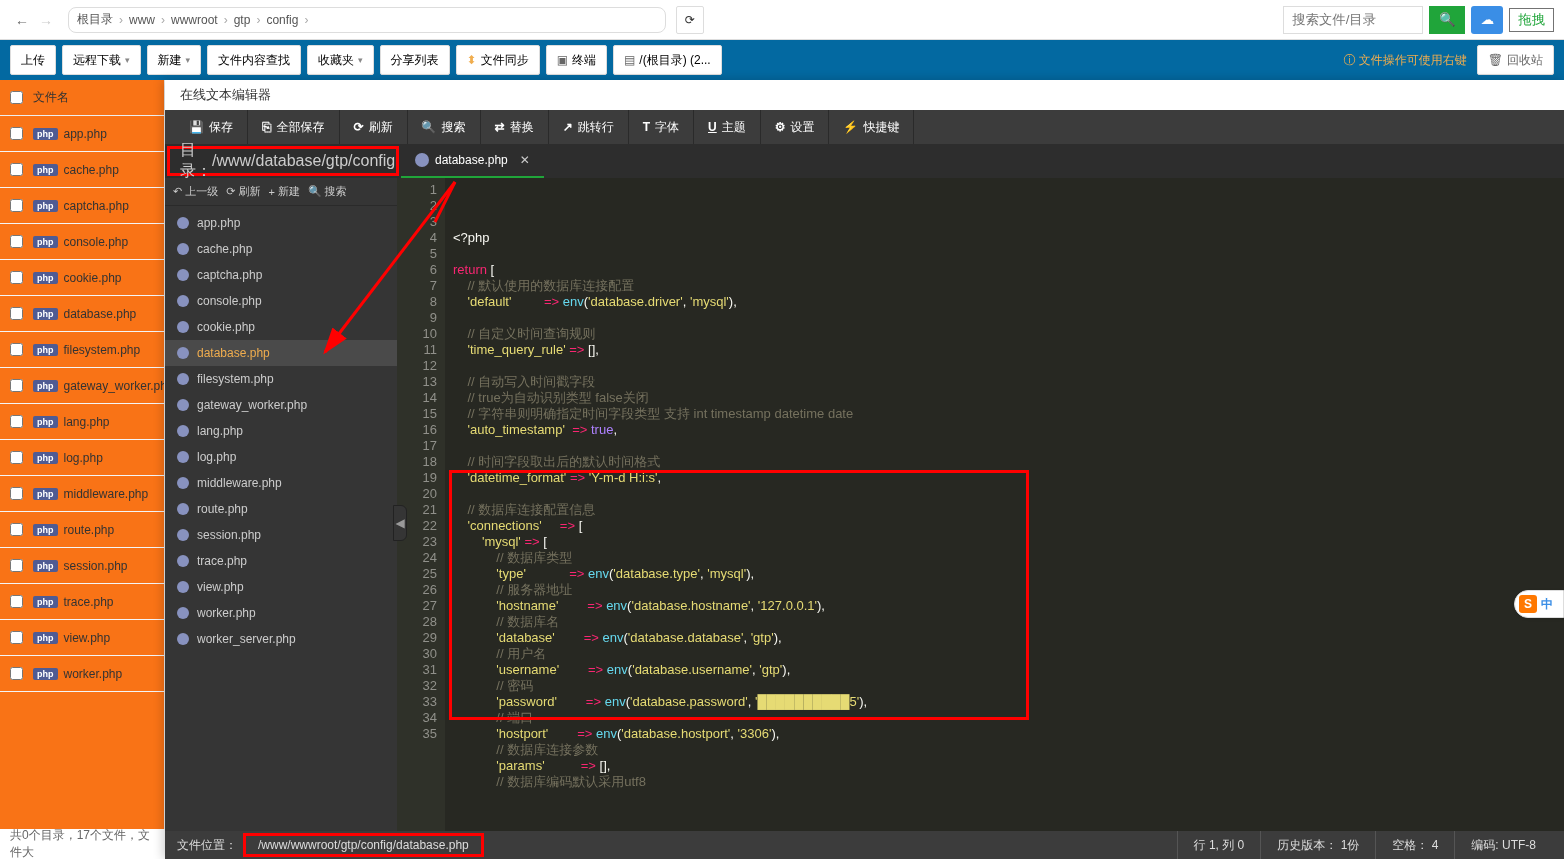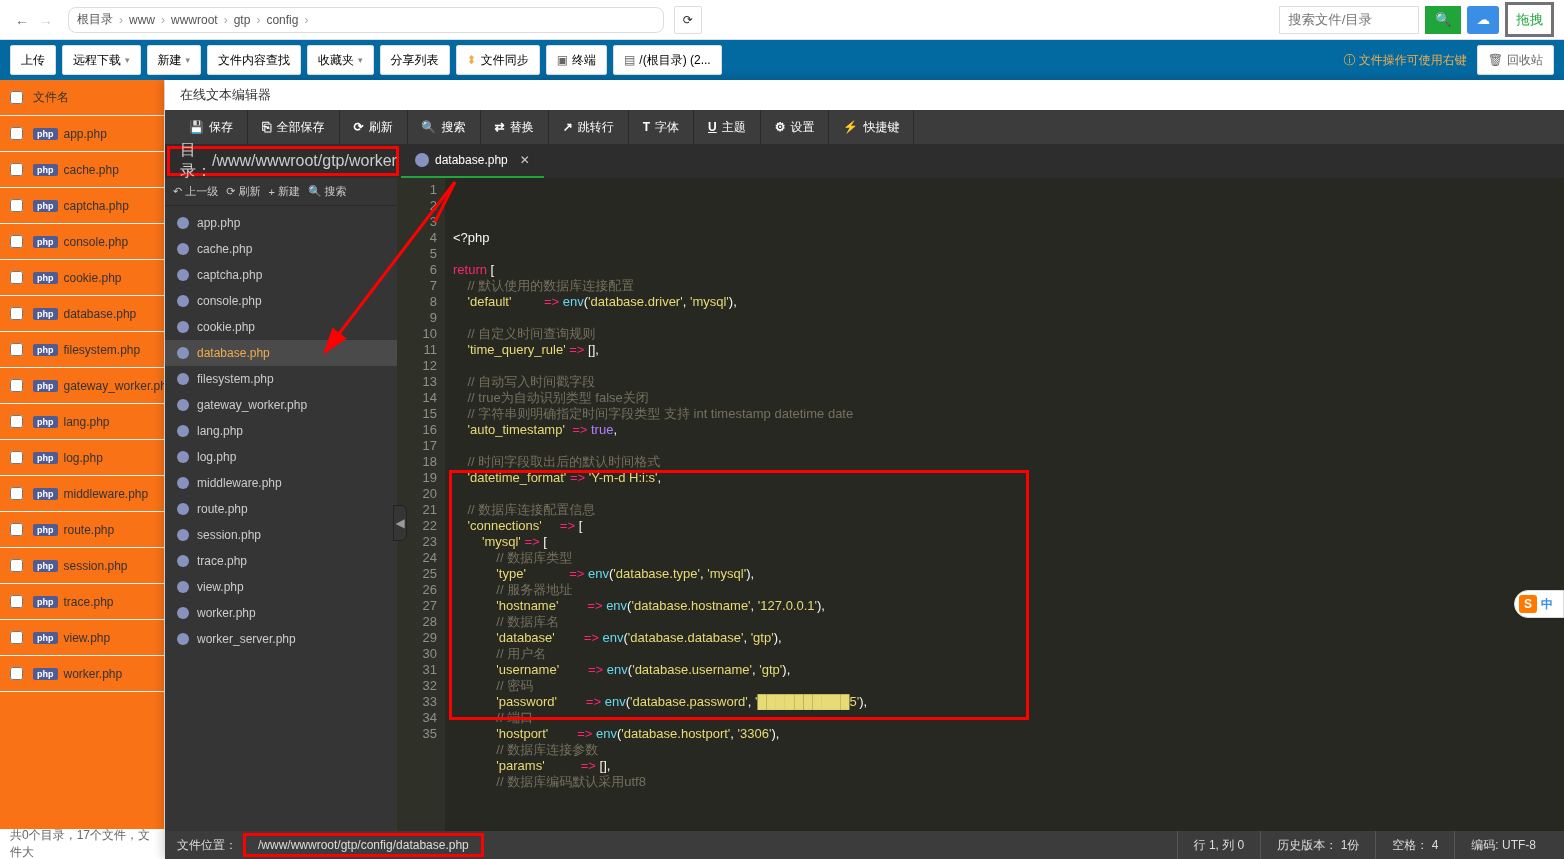--- a/index.html
+++ b/index.html
@@ -9,21 +9,21 @@
 .top-bar { display: flex; align-items: center; height: 40px; background: #fff; border-bottom: 1px solid #ddd; padding: 0 10px; }
 .nav-btn { width: 24px; height: 24px; display: flex; align-items: center; justify-content: center; cursor: pointer; color: #666; font-size: 14px; }
 .breadcrumb { display: flex; align-items: center; flex: 1; margin: 7px 10px; height: 26px; border: 1px solid #ddd; border-radius: 8px; padding: 0 8px; }
 .breadcrumb span { color: #555; }
 .breadcrumb .sep { margin: 0 6px; color: #aaa; }
 .refresh-box { width: 28px; height: 28px; border: 1px solid #ddd; border-radius: 2px; display: flex; align-items: center; justify-content: center; cursor: pointer; margin-right: auto; }
 .search-area { display: flex; align-items: center; gap: 6px; }
 .search-input { width: 140px; height: 28px; border: 1px solid #ddd; padding: 0 8px; }
 .search-btn { width: 36px; height: 28px; background: #20a53a; border: none; color: #fff; cursor: pointer; display: flex; align-items: center; justify-content: center; }
 .cloud-btn { width: 32px; height: 28px; background: #3a8ee6; border: none; color: #fff; border-radius: 3px; cursor: pointer; display:flex; align-items:center; justify-content:center; }
-.grip-btn { height: 35px; padding: 0 8px; background: #fff; border: 3px solid #737373; cursor: pointer; color: #20a53a; }
+.grip-btn { height: 24px; padding: 0 8px; background: #fff; border: 1px solid #737373; cursor: pointer; color: #20a53a; }
 
 
 .toolbar { display: flex; align-items: center; height: 40px; padding: 0 10px; gap: 6px; background: #0369a1; }
 .tb-btn { height: 30px; padding: 0 10px; background: #fff; border: 1px solid #ddd; border-radius: 2px; cursor: pointer; font-size: 12px; display: flex; align-items: center; gap: 4px; }
 .tb-btn .caret { font-size: 9px; color: #888; }
 .tb-icon { color: #666; }
 .tb-orange { color: #f0ad4e; }
 .tb-right { margin-left: auto; display: flex; align-items: center; gap: 10px; }
 .hint-text { color: #f0ad4e; font-size: 12px; }
 .recycle { color: #666; display: flex; align-items: center; gap: 4px; }
@@ -300,21 +300,21 @@
         </div>
       <div class="et-btn">
           <span class="et-icon">⚡</span>
           <span>快捷键</span>
         </div>
     </div>
 
     <div class="editor-subbar">
       <div class="path-box">
         <span>目录：</span>
-          <span>/www/wwwroot/gtp/worker</span>
+          <span>/www/database/gtp/config</span>
       </div>
       <div class="file-tab">
         <span class="elephant"></span>
         <span>database.php</span>
         <span class="close-x">✕</span>
       </div>
     </div>
 
     <div class="editor-body">
 

